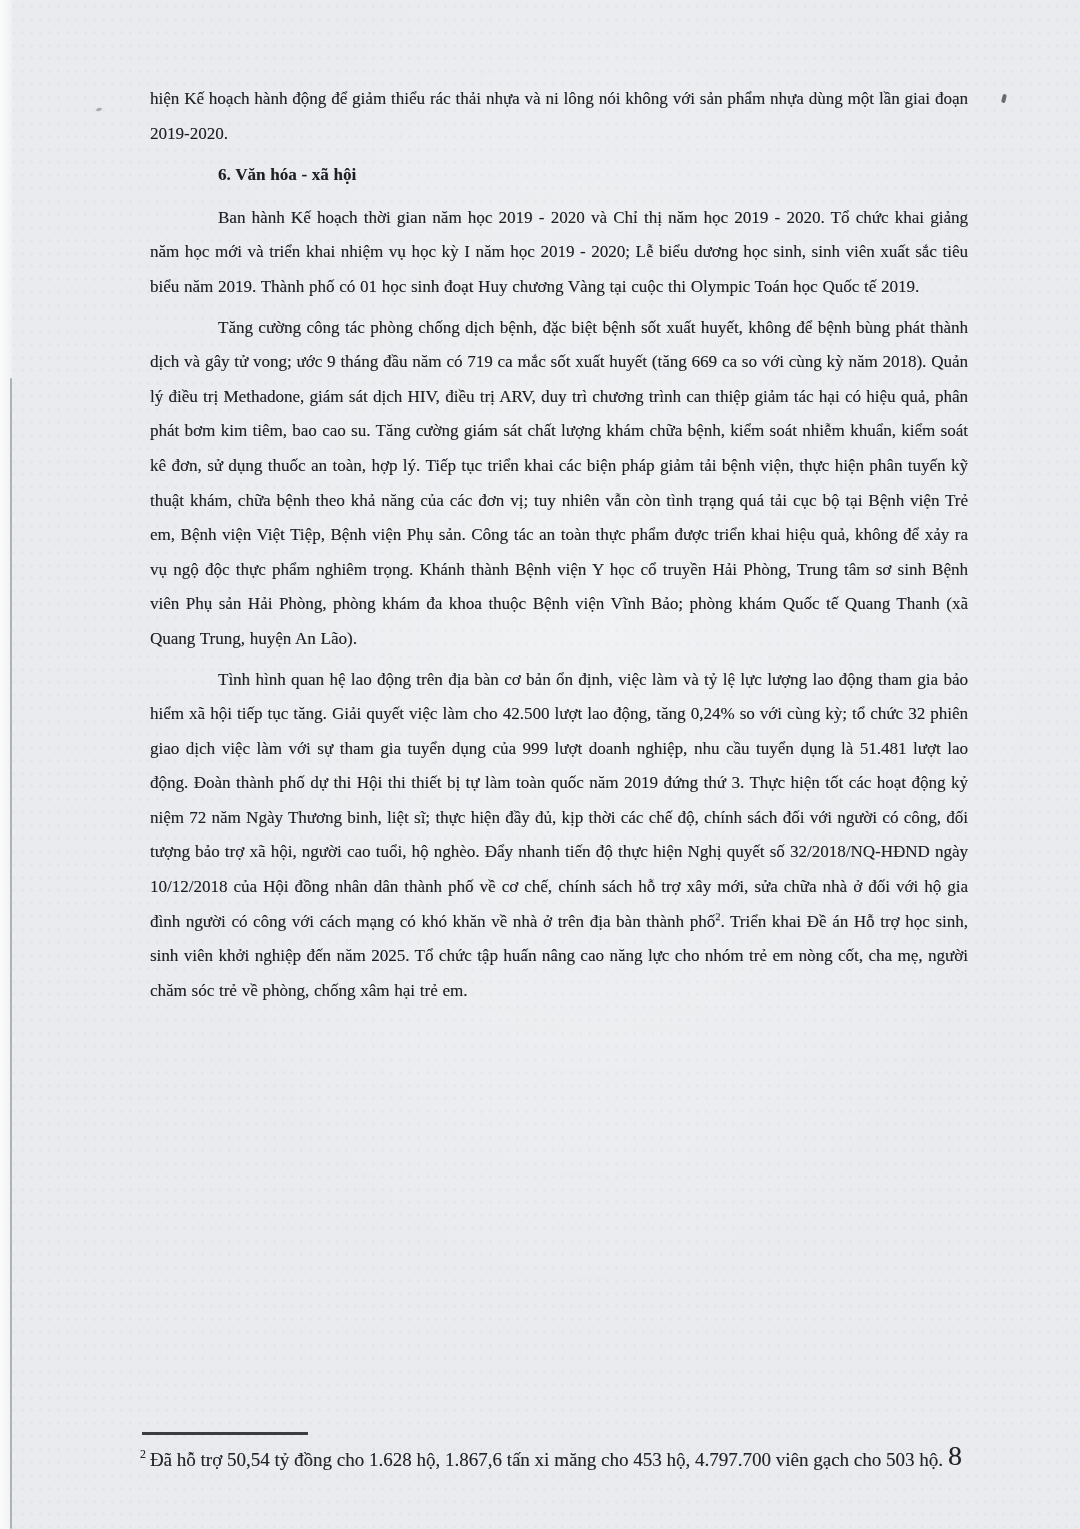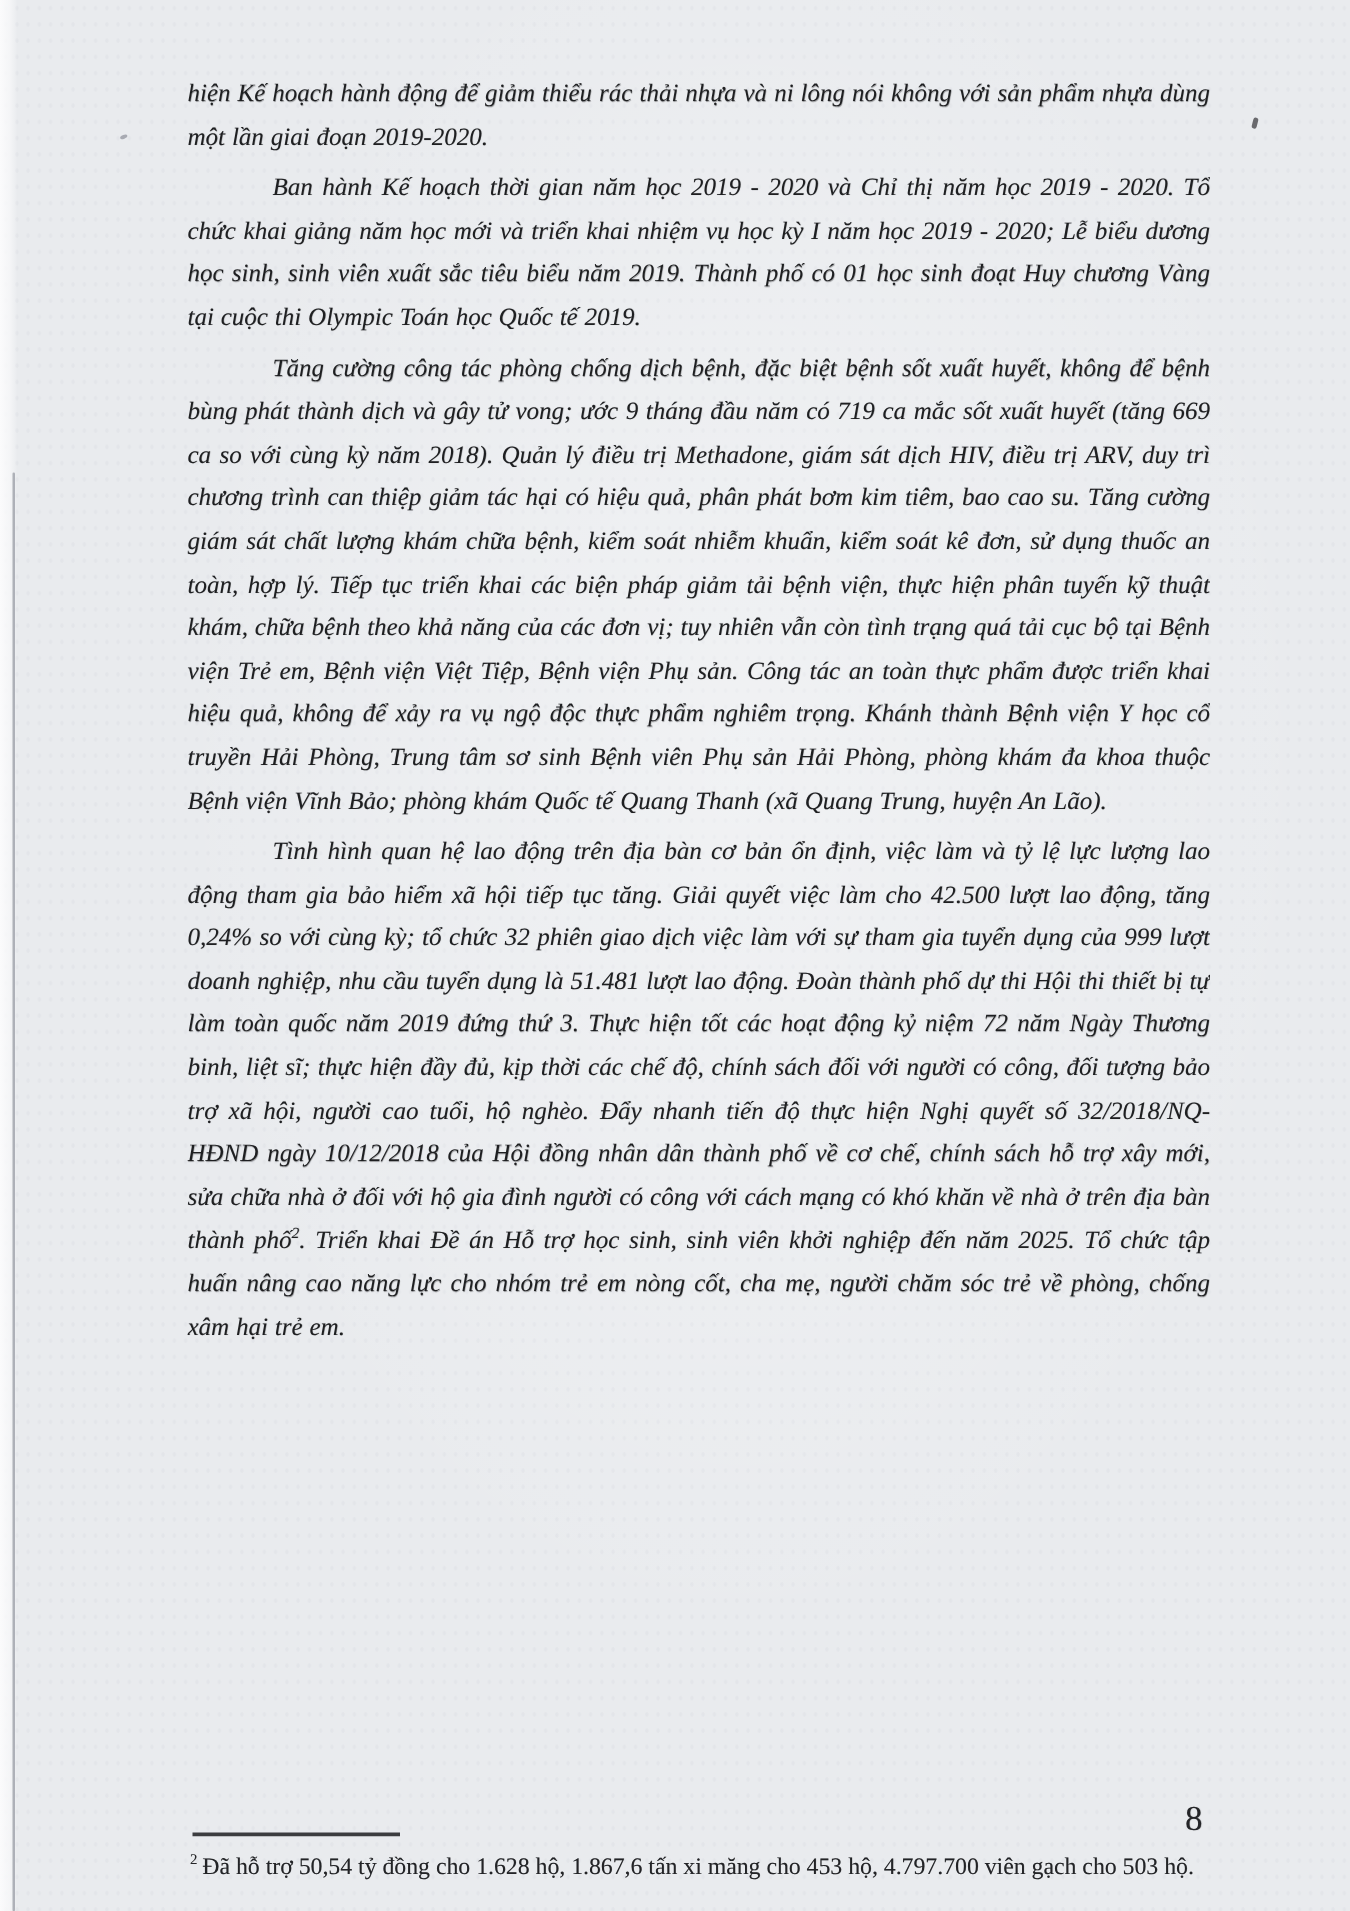--- a/index.html
+++ b/index.html
@@ -31,39 +31,38 @@
   .scan-speck {
     position: absolute; left: 1002px; top: 94px; width: 4px; height: 9px;
     background: #4a4a4e; border-radius: 2px; transform: rotate(14deg); opacity: 0.8;
   }
   .scan-speck-2 {
     position: absolute; left: 96px; top: 108px; width: 6px; height: 3px;
     background: #8b8f98; border-radius: 50%; transform: rotate(-20deg); opacity: 0.7;
   }
   
   .text-col {
-    position: absolute; left: 150px; top: 58px; width: 818px; height: 1334px;
+    position: absolute; left: 150px; top: 82px; width: 818px; height: 1334px;
     overflow: hidden;
-    font-size: 20px; line-height: 34.6px;
+    font-size: 17px; line-height: 34.6px;
     color: #1e1f21;
     text-align: justify;
     word-spacing: 0.5px;
     text-shadow: 0.3px 0.3px 0.6px rgba(25,25,28,0.38);
-    font-style: italic;
   }
   .text-col p { margin: 0 0 6px 0; text-indent: 68px; }
   p.continued { text-indent: 0; }
   .section-heading {
     font-weight: bold; text-indent: 68px;
     margin: 7px 0 8px 0;
   }
   .last-justify { text-align-last: justify; }
   sup { font-size: 0.62em; line-height: 0; vertical-align: super; }
   
-  .footnote-area { position: absolute; left: 140px; top: 1466px; width: 830px; margin-left: 12px; }
+  .footnote-area { position: absolute; left: 140px; top: 1432px; width: 830px; }
   .footnote-rule { width: 166px; height: 2.5px; background: #3c3d40; margin: 0 0 12px 2px; }
   .footnote-line {
     font-size: 19px; line-height: 25px; color: #232427;
     text-shadow: 0.2px 0.2px 0.5px rgba(25,25,28,0.35);
   }
   .footnote-line sup { margin-right: 4px; }
   
   .page-number {
     position: absolute; left: 948px; top: 1440px;
     font-size: 28px; color: #242528;
@@ -76,20 +75,21 @@
 <div class="page">
 
   <div class="scan-edge-left"></div>
   <div class="scan-edge-line"></div>
   <div class="scan-speck"></div>
   <div class="scan-speck-2"></div>
 
   <div class="text-col">
     <p class="continued">hiện Kế hoạch hành động để giảm thiểu rác thải nhựa và ni lông nói không với sản phẩm nhựa dùng một lần giai đoạn 2019-2020.</p>
 
+    <div class="section-heading">6. Văn hóa - xã hội</div>
 
     <p>Ban hành Kế hoạch thời gian năm học 2019 - 2020 và Chỉ thị năm học 2019 - 2020. Tổ chức khai giảng năm học mới và triển khai nhiệm vụ học kỳ I năm học 2019 - 2020; Lễ biểu dương học sinh, sinh viên xuất sắc tiêu biểu năm 2019. Thành phố có 01 học sinh đoạt Huy chương Vàng tại cuộc thi Olympic Toán học Quốc tế 2019.</p>
 
     <p>Tăng cường công tác phòng chống dịch bệnh, đặc biệt bệnh sốt xuất huyết, không để bệnh bùng phát thành dịch và gây tử vong; ước 9 tháng đầu năm có 719 ca mắc sốt xuất huyết (tăng 669 ca so với cùng kỳ năm 2018). Quản lý điều trị Methadone, giám sát dịch HIV, điều trị ARV, duy trì chương trình can thiệp giảm tác hại có hiệu quả, phân phát bơm kim tiêm, bao cao su. Tăng cường giám sát chất lượng khám chữa bệnh, kiểm soát nhiễm khuẩn, kiểm soát kê đơn, sử dụng thuốc an toàn, hợp lý. Tiếp tục triển khai các biện pháp giảm tải bệnh viện, thực hiện phân tuyến kỹ thuật khám, chữa bệnh theo khả năng của các đơn vị; tuy nhiên vẫn còn tình trạng quá tải cục bộ tại Bệnh viện Trẻ em, Bệnh viện Việt Tiệp, Bệnh viện Phụ sản. Công tác an toàn thực phẩm được triển khai hiệu quả, không để xảy ra vụ ngộ độc thực phẩm nghiêm trọng. Khánh thành Bệnh viện Y học cổ truyền Hải Phòng, Trung tâm sơ sinh Bệnh viên Phụ sản Hải Phòng, phòng khám đa khoa thuộc Bệnh viện Vĩnh Bảo; phòng khám Quốc tế Quang Thanh (xã Quang Trung, huyện An Lão).</p>
 
     <p><span>Tình hình quan hệ lao động trên địa bàn cơ bản ổn định, việc làm và tỷ lệ lực lượng lao động tham gia bảo hiểm xã hội tiếp tục tăng. Giải quyết việc làm cho 42.500 lượt lao động, tăng 0,24% so với cùng kỳ; tổ chức 32 phiên giao dịch việc làm với sự tham gia tuyển dụng của 999 lượt doanh nghiệp, nhu cầu tuyển dụng là 51.481 lượt lao động. Đoàn thành phố dự thi Hội thi thiết bị tự làm toàn quốc năm 2019 đứng thứ 3. Thực hiện tốt các hoạt động kỷ niệm 72 năm Ngày Thương binh, liệt sĩ; thực hiện đầy đủ, kịp thời các chế độ, chính sách đối với người có công, đối tượng bảo trợ xã hội, người cao tuổi, hộ nghèo. Đẩy nhanh tiến độ thực hiện Nghị quyết số 32/2018/NQ-HĐND ngày 10/12/2018 của Hội đồng nhân dân thành phố về cơ chế, chính sách hỗ trợ xây mới, sửa chữa nhà ở đối với hộ gia đình người có công với cách mạng có khó khăn về nhà ở trên địa bàn thành phố</span><sup>2</sup><span>. Triển khai Đề án Hỗ trợ học sinh, sinh viên khởi nghiệp đến năm 2025. Tổ chức tập huấn nâng cao năng lực cho nhóm trẻ em nòng cốt, cha mẹ, người chăm sóc trẻ về phòng, chống xâm hại trẻ em.</span></p>
 
   </div>
 
   <div class="footnote-area">

